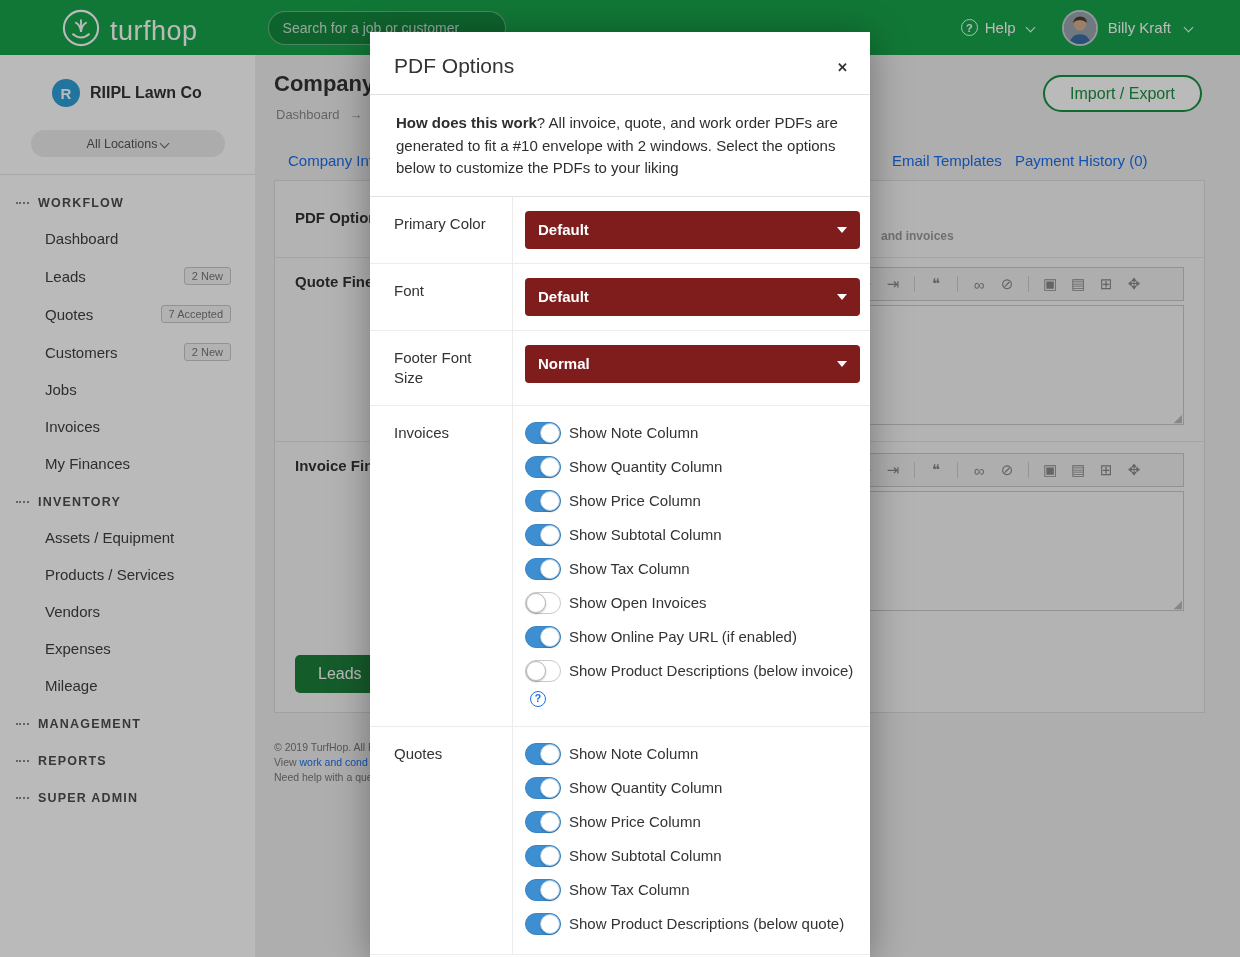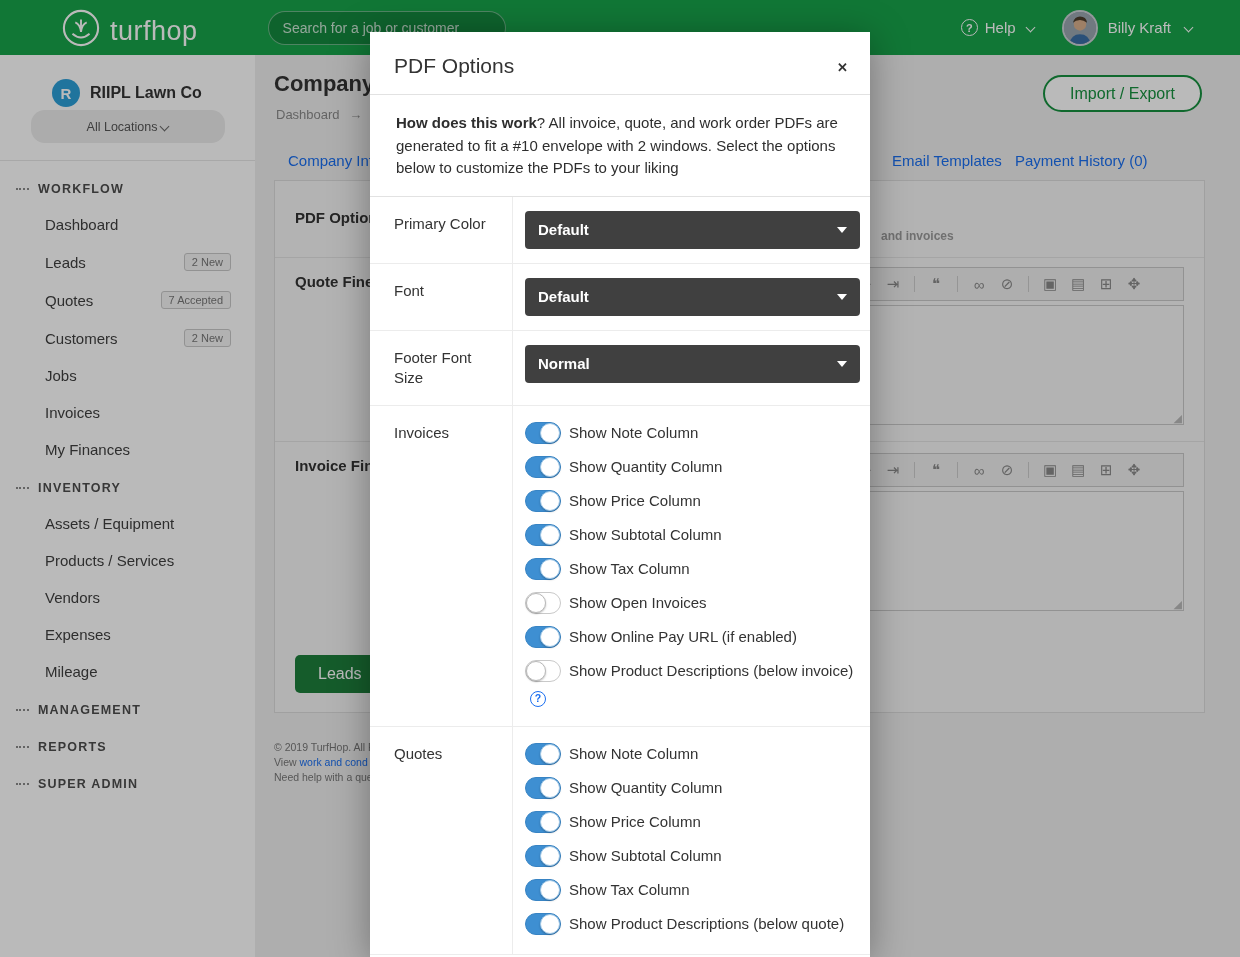--- a/index.html
+++ b/index.html
@@ -26,21 +26,21 @@
     border-bottom:1.6px solid currentColor; transform:rotate(45deg); margin-left:4px; vertical-align:2px; }
   .userbox { display:flex; align-items:center; gap:10px; font-size:15px; cursor:pointer; }
   .avatar { width:36px; height:36px; border-radius:50%; overflow:hidden;
     border:2px solid rgba(255,255,255,.55); background:#8c9aa5; }
   
   .sidebar { position:absolute; top:55px; left:0; width:255px; bottom:0; background:#fff; z-index:5; }
   .company { display:flex; align-items:center; gap:10px; padding:24px 16px 0 52px; }
   .rlogo { width:28px; height:28px; border-radius:50%; background:#2D9FD8; color:#fff;
     font-weight:bold; display:flex; align-items:center; justify-content:center; font-size:15px; flex:none; }
   .company-name { font-size:16px; font-weight:600; color:#333; }
-  .loc-pill { margin:3px auto 0; width:194px; height:33px; background:#ececec; border-radius:14px;
+  .loc-pill { margin:23px auto 0; width:194px; height:27px; background:#ececec; border-radius:14px;
     display:flex; align-items:center; justify-content:center; font-size:12.5px; color:#555; cursor:pointer; }
   .sidebar-divider { border-bottom:1px solid #e6e6e6; margin-top:17px; }
   .snav { padding-top:8px; }
   .sec { display:flex; align-items:center; gap:9px; padding:13px 16px 10px; font-size:12.5px;
     font-weight:bold; letter-spacing:1.2px; color:#4d4d4d; cursor:pointer; }
   .sec-dots { width:13px; border-top:2px dotted #8a8a8a; flex:none; }
   .sitem { display:flex; align-items:center; padding:10px 24px 10px 45px; font-size:15px;
     color:#3f3f3f; cursor:pointer; }
   .badge { margin-left:auto; font-size:11px; color:#777; background:#f4f4f4;
     border:1px solid #c9c9c9; border-radius:3px; padding:2px 7px; white-space:nowrap; }
@@ -80,21 +80,21 @@
   .modal { position:absolute; left:370px; top:32px; width:500px; bottom:0; background:#fff;
     z-index:60; box-shadow:0 6px 36px rgba(0,0,0,.35); overflow:hidden; }
   .m-header { padding:22px 24px 16px; font-size:21px; color:#333; border-bottom:1px solid #e2e2e2; position:relative; }
   .m-close { position:absolute; right:22px; top:28px; font-size:13px; font-weight:bold; color:#333; cursor:pointer; }
   .m-intro { padding:17px 26px 16px; font-size:15px; color:#2e2e2e; line-height:1.5; border-bottom:1px solid #e2e2e2; }
   .m-row { display:flex; border-bottom:1px solid #ececec; }
   .m-label { width:143px; flex:none; padding:17px 10px 17px 24px; font-size:15px; color:#333;
     border-right:1px solid #ececec; line-height:1.35; }
   .m-ctrl { flex:1; padding:14px 10px 14px 12px; }
   .m-ctrl.toggles { padding:15px 10px 8px 12px; }
-  .gselect { height:38px; background:#404040; border-radius:4px; display:flex; align-items:center;
+  .gselect { height:38px; background:#7f1d1d; border-radius:4px; display:flex; align-items:center;
     padding:0 13px; color:#fff; font-weight:bold; font-size:15px; cursor:pointer; }
   .gcaret { margin-left:auto; width:0; height:0; border-left:5px solid transparent;
     border-right:5px solid transparent; border-top:6px solid #fff; }
   .titem { margin-bottom:11px; line-height:23px; font-size:15px; color:#333; }
   .toggle { position:relative; display:inline-block; width:36px; height:22px; border-radius:11px;
     margin-right:8px; vertical-align:-6px; cursor:pointer; }
   .toggle.on  { background:#3E8FD2; border:1px solid #3884c4; }
   .toggle.off { background:#fff; border:1px solid #c9c9c9; }
   .knob { position:absolute; top:0; width:20px; height:20px; border-radius:50%; background:#fff;
     border:1px solid #b9b9b9; box-shadow:0 1px 2px rgba(0,0,0,.25); }

